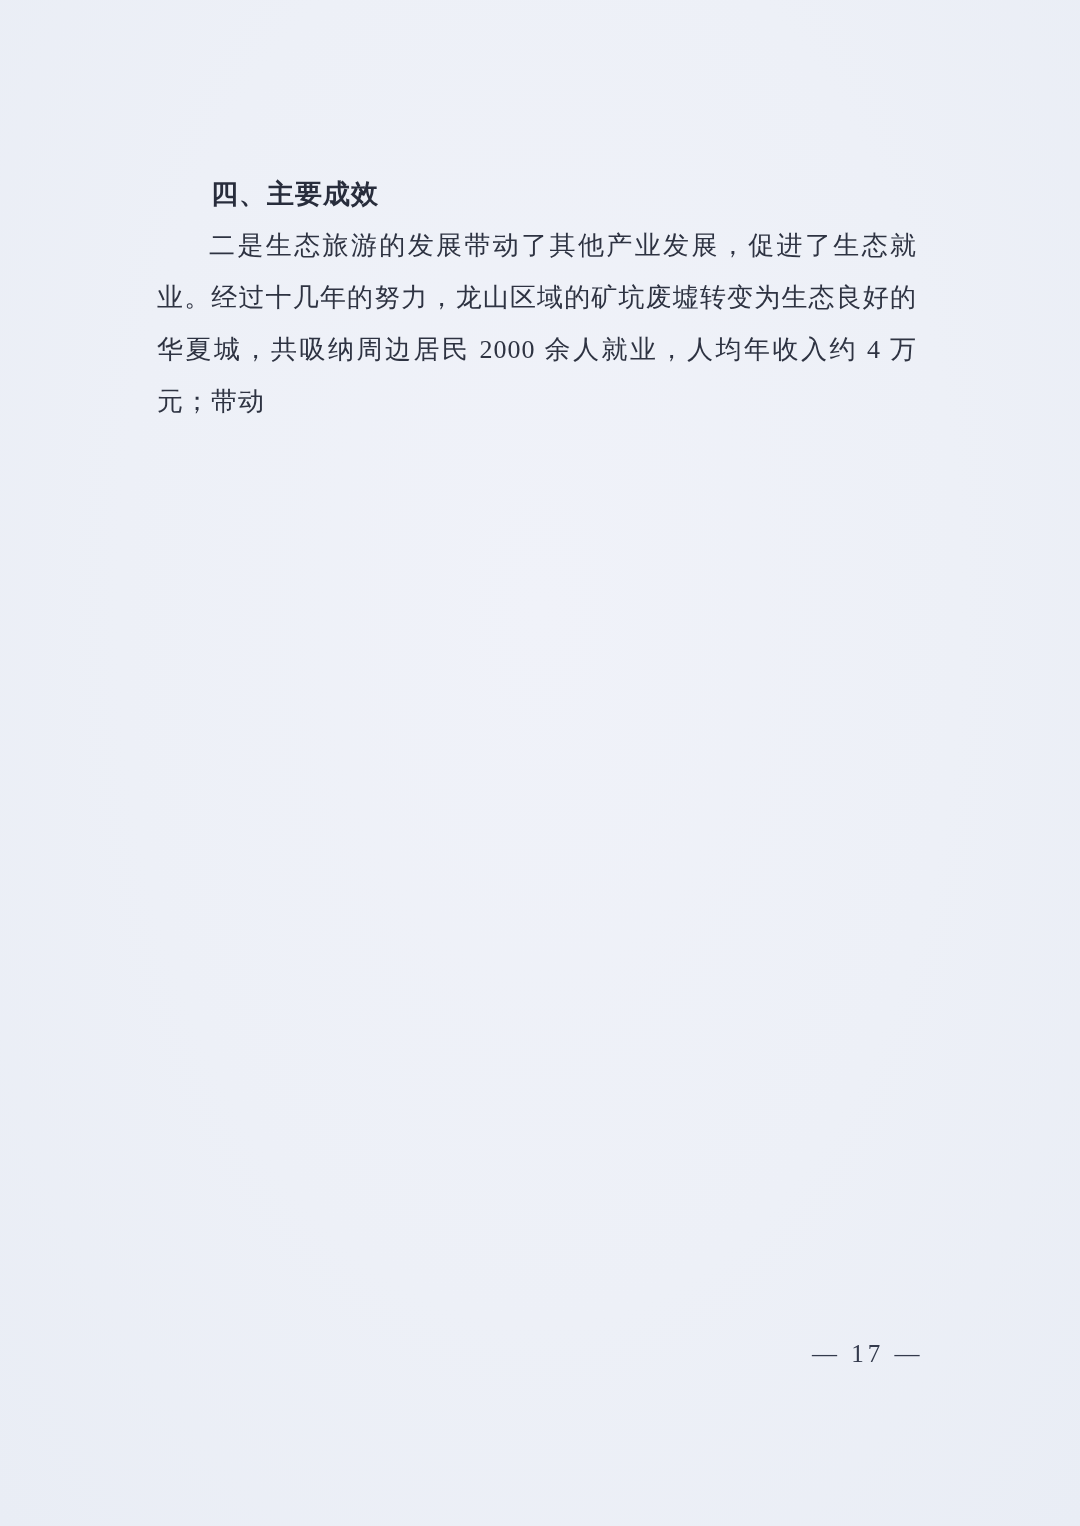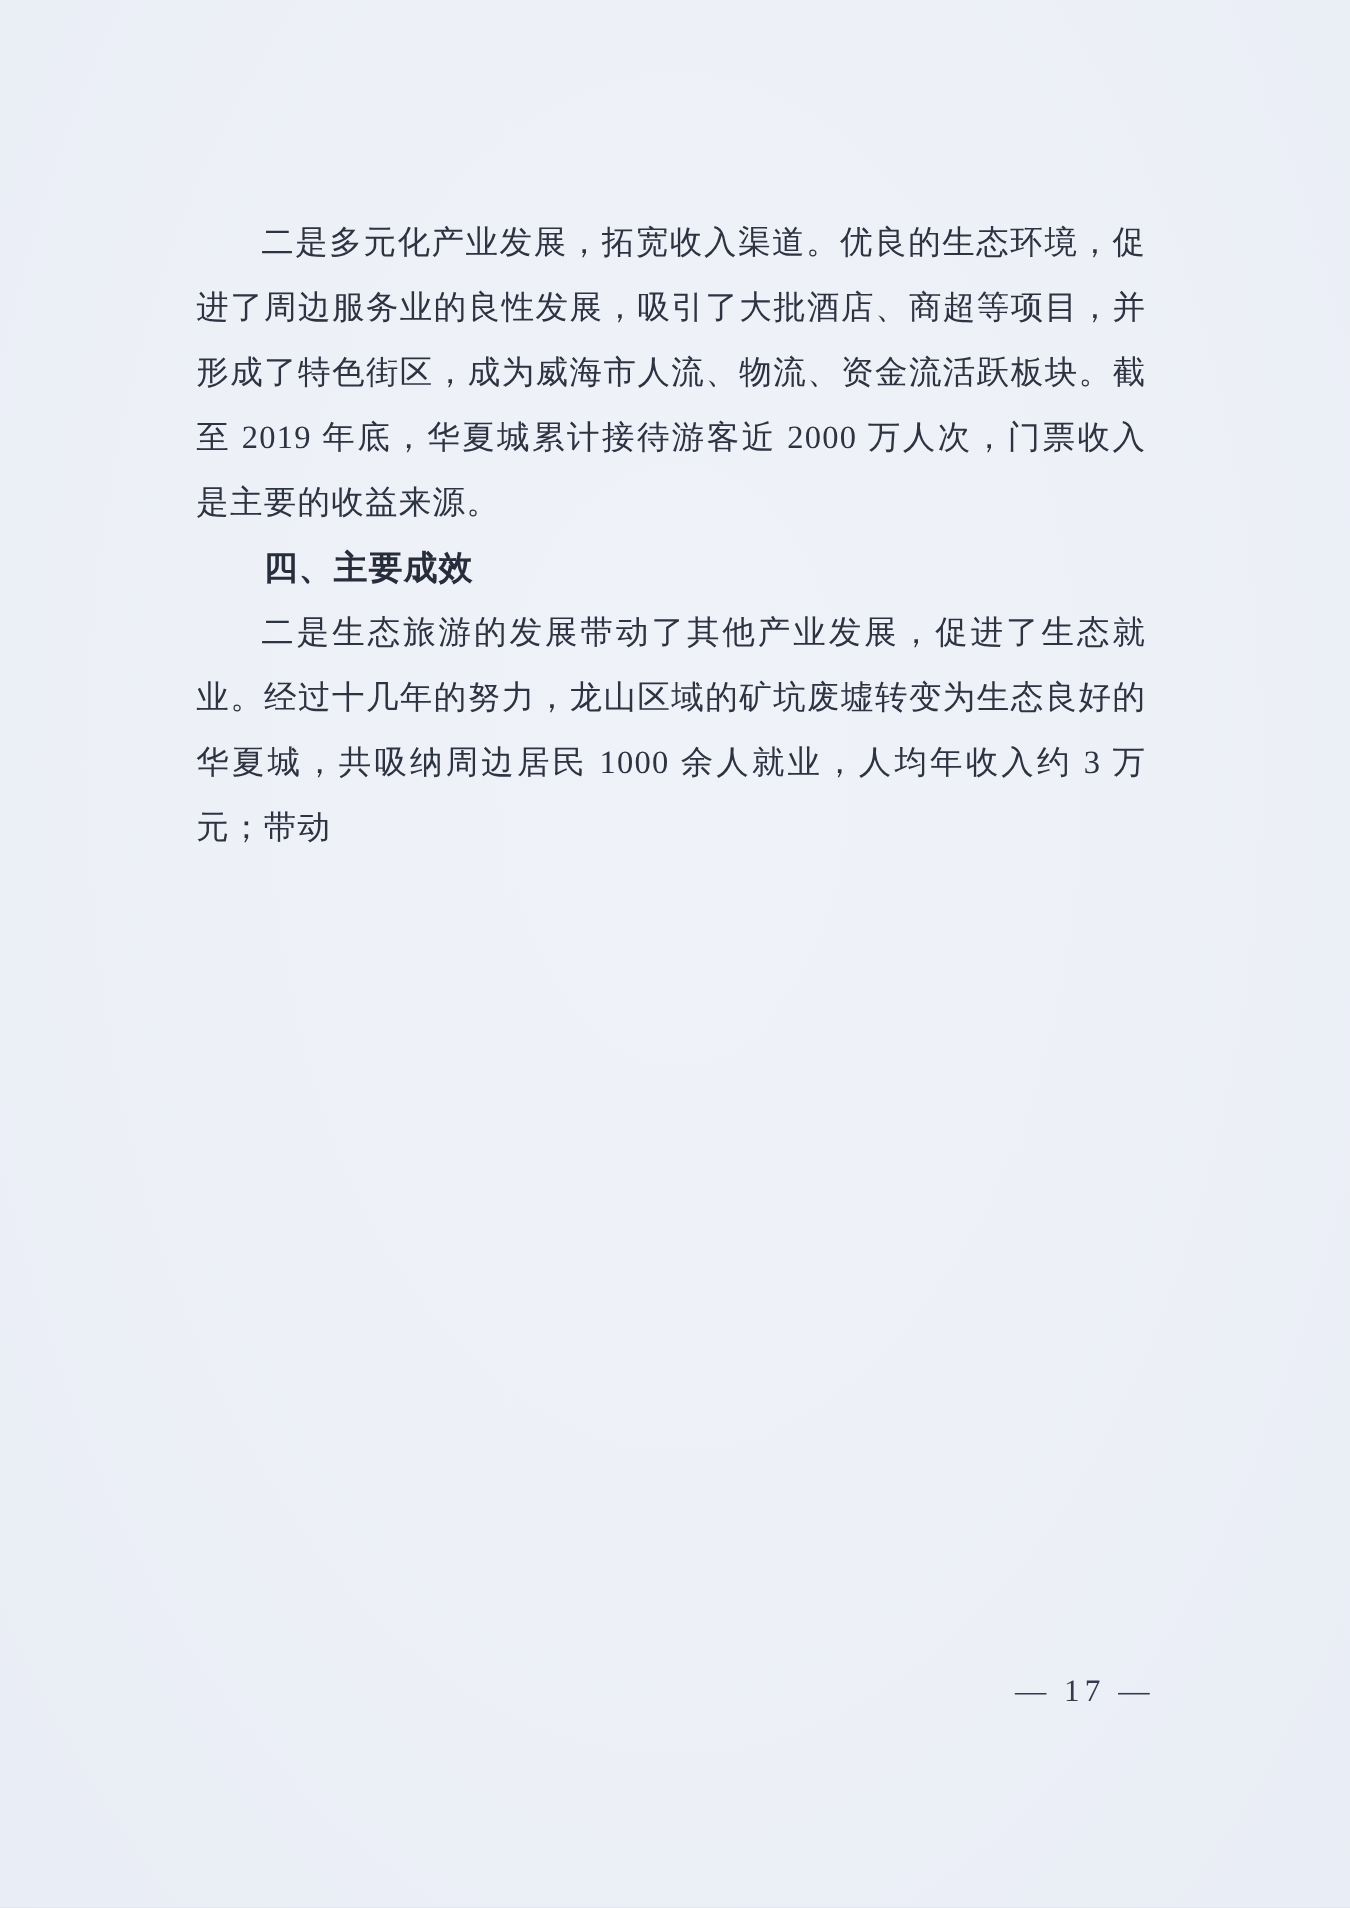--- a/index.html
+++ b/index.html
@@ -54,18 +54,17 @@
     color: #333a4c;
     font-family: "Liberation Serif", "DejaVu Serif", serif;
     white-space: nowrap;
   }
 </style>
 </head>
 <body>
 
 <div class="page">
   <div class="content">
-    <p class="body-text">二是多元化产业发展，拓宽收入渠道。优良的生态环境，促进了周边服务业的良性发展，吸引了大批酒店、商超等项目，并形成了特色街区，成为威海市人流、物流、资金流活跃板块。截至 2019 年底，华夏城累计接待游客近 2000 万人次，门票收入是主要的收益来源。</p>
     <h2 class="section-heading">四、主要成效</h2>
-    <p class="body-text">二是生态旅游的发展带动了其他产业发展，促进了生态就业。经过十几年的努力，龙山区域的矿坑废墟转变为生态良好的华夏城，共吸纳周边居民 1000 余人就业，人均年收入约 3 万元；带动</p>
+    <p class="body-text">二是生态旅游的发展带动了其他产业发展，促进了生态就业。经过十几年的努力，龙山区域的矿坑废墟转变为生态良好的华夏城，共吸纳周边居民 2000 余人就业，人均年收入约 4 万元；带动</p>
   </div>
   <div class="page-number">— 17 —</div>
 </div>
 
 </body></html>

